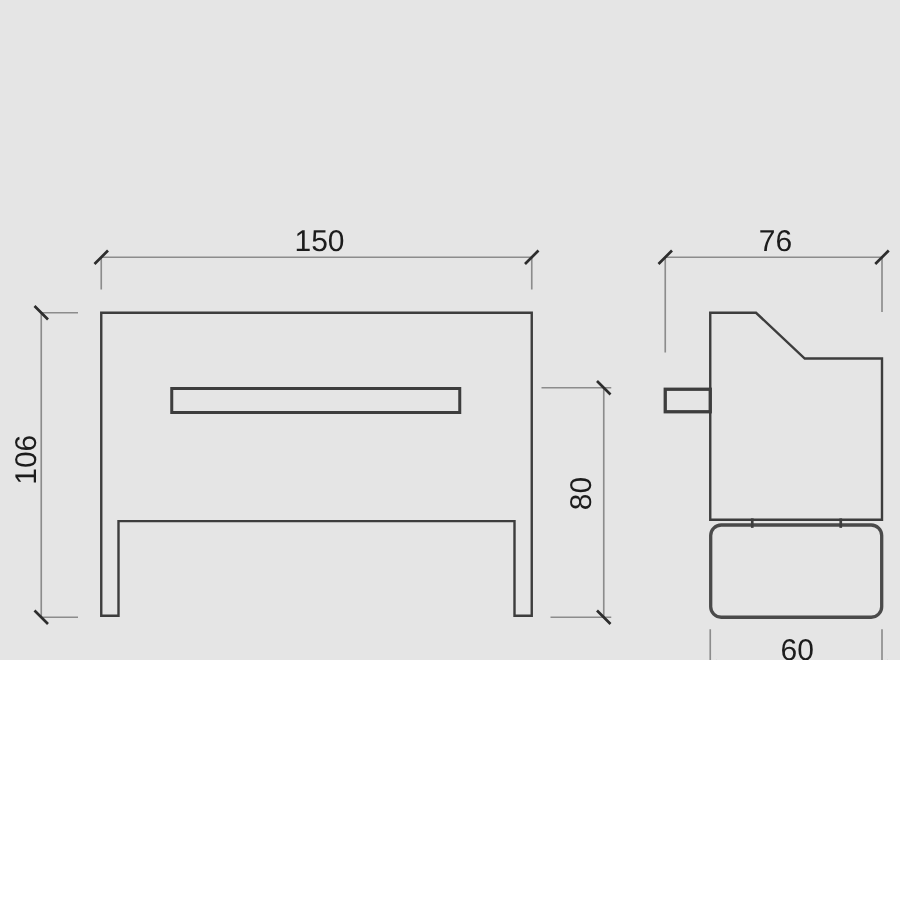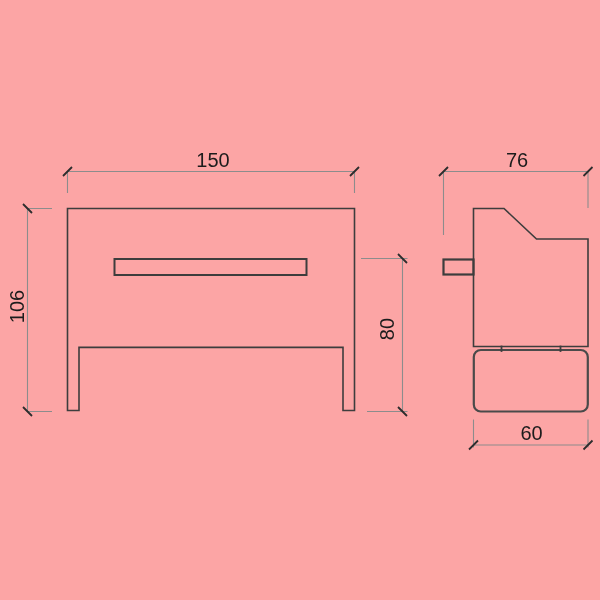--- a/index.html
+++ b/index.html
@@ -3,22 +3,22 @@
 <meta charset="utf-8">
 <style>
   html, body {
     margin: 0;
     padding: 0;
     background: #ffffff;
   }
   .stage {
     position: relative;
     width: 600px;
-    height: 600px;
-    background: #fca5a5;
+    height: 440px;
+    background: #e5e5e5;
     overflow: hidden;
   }
   .dim-label {
     font-family: "Liberation Sans", sans-serif;
     font-size: 20px;
   }
 </style>
 </head>
 <body>
 

